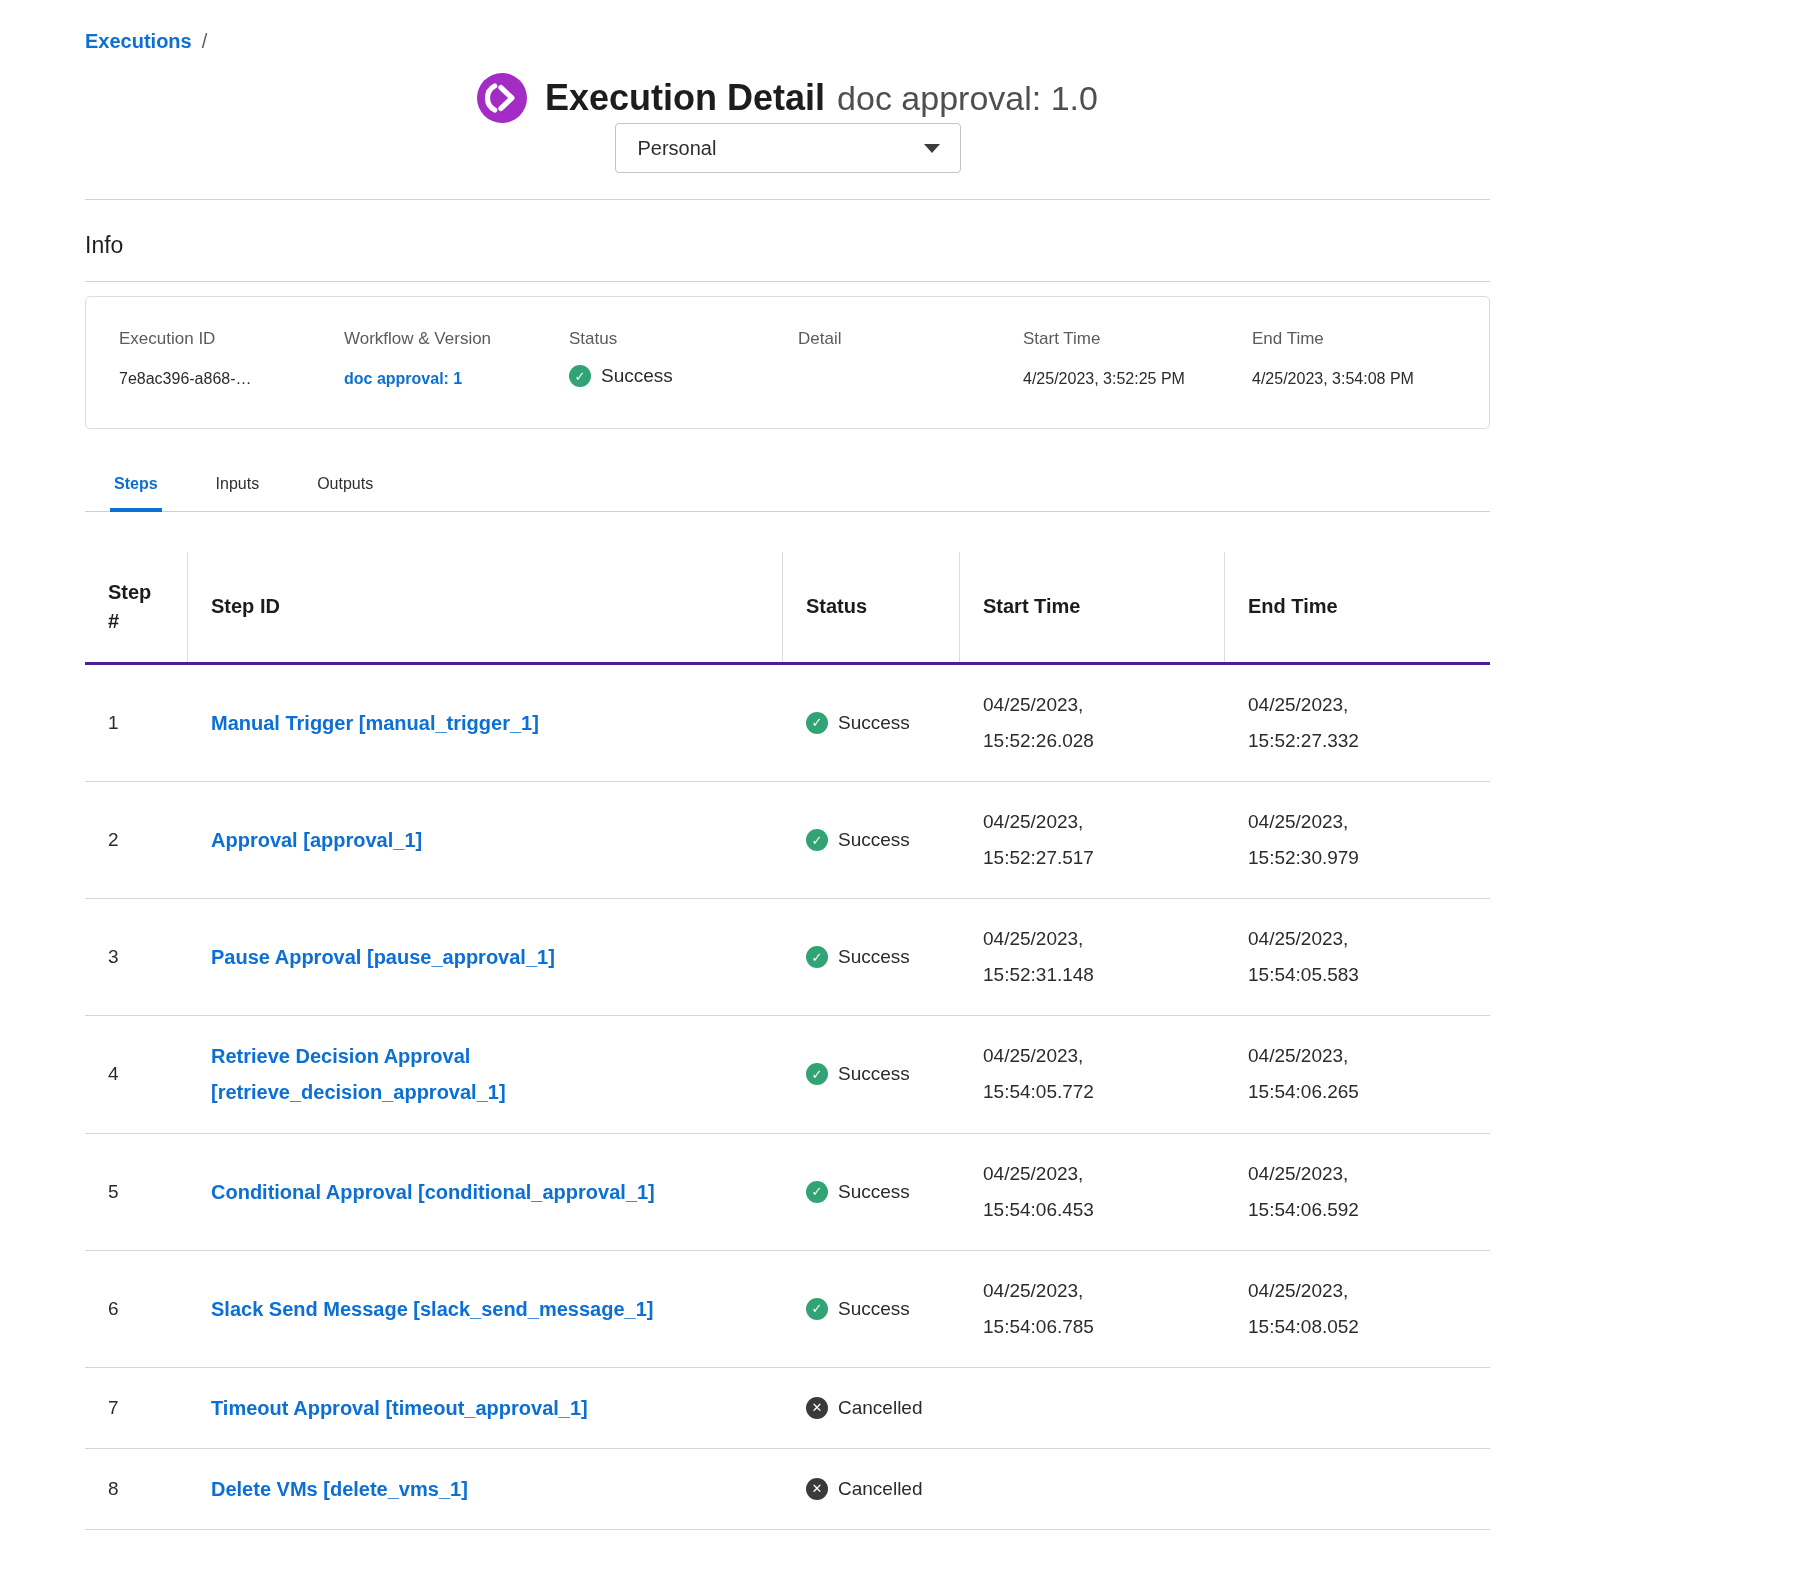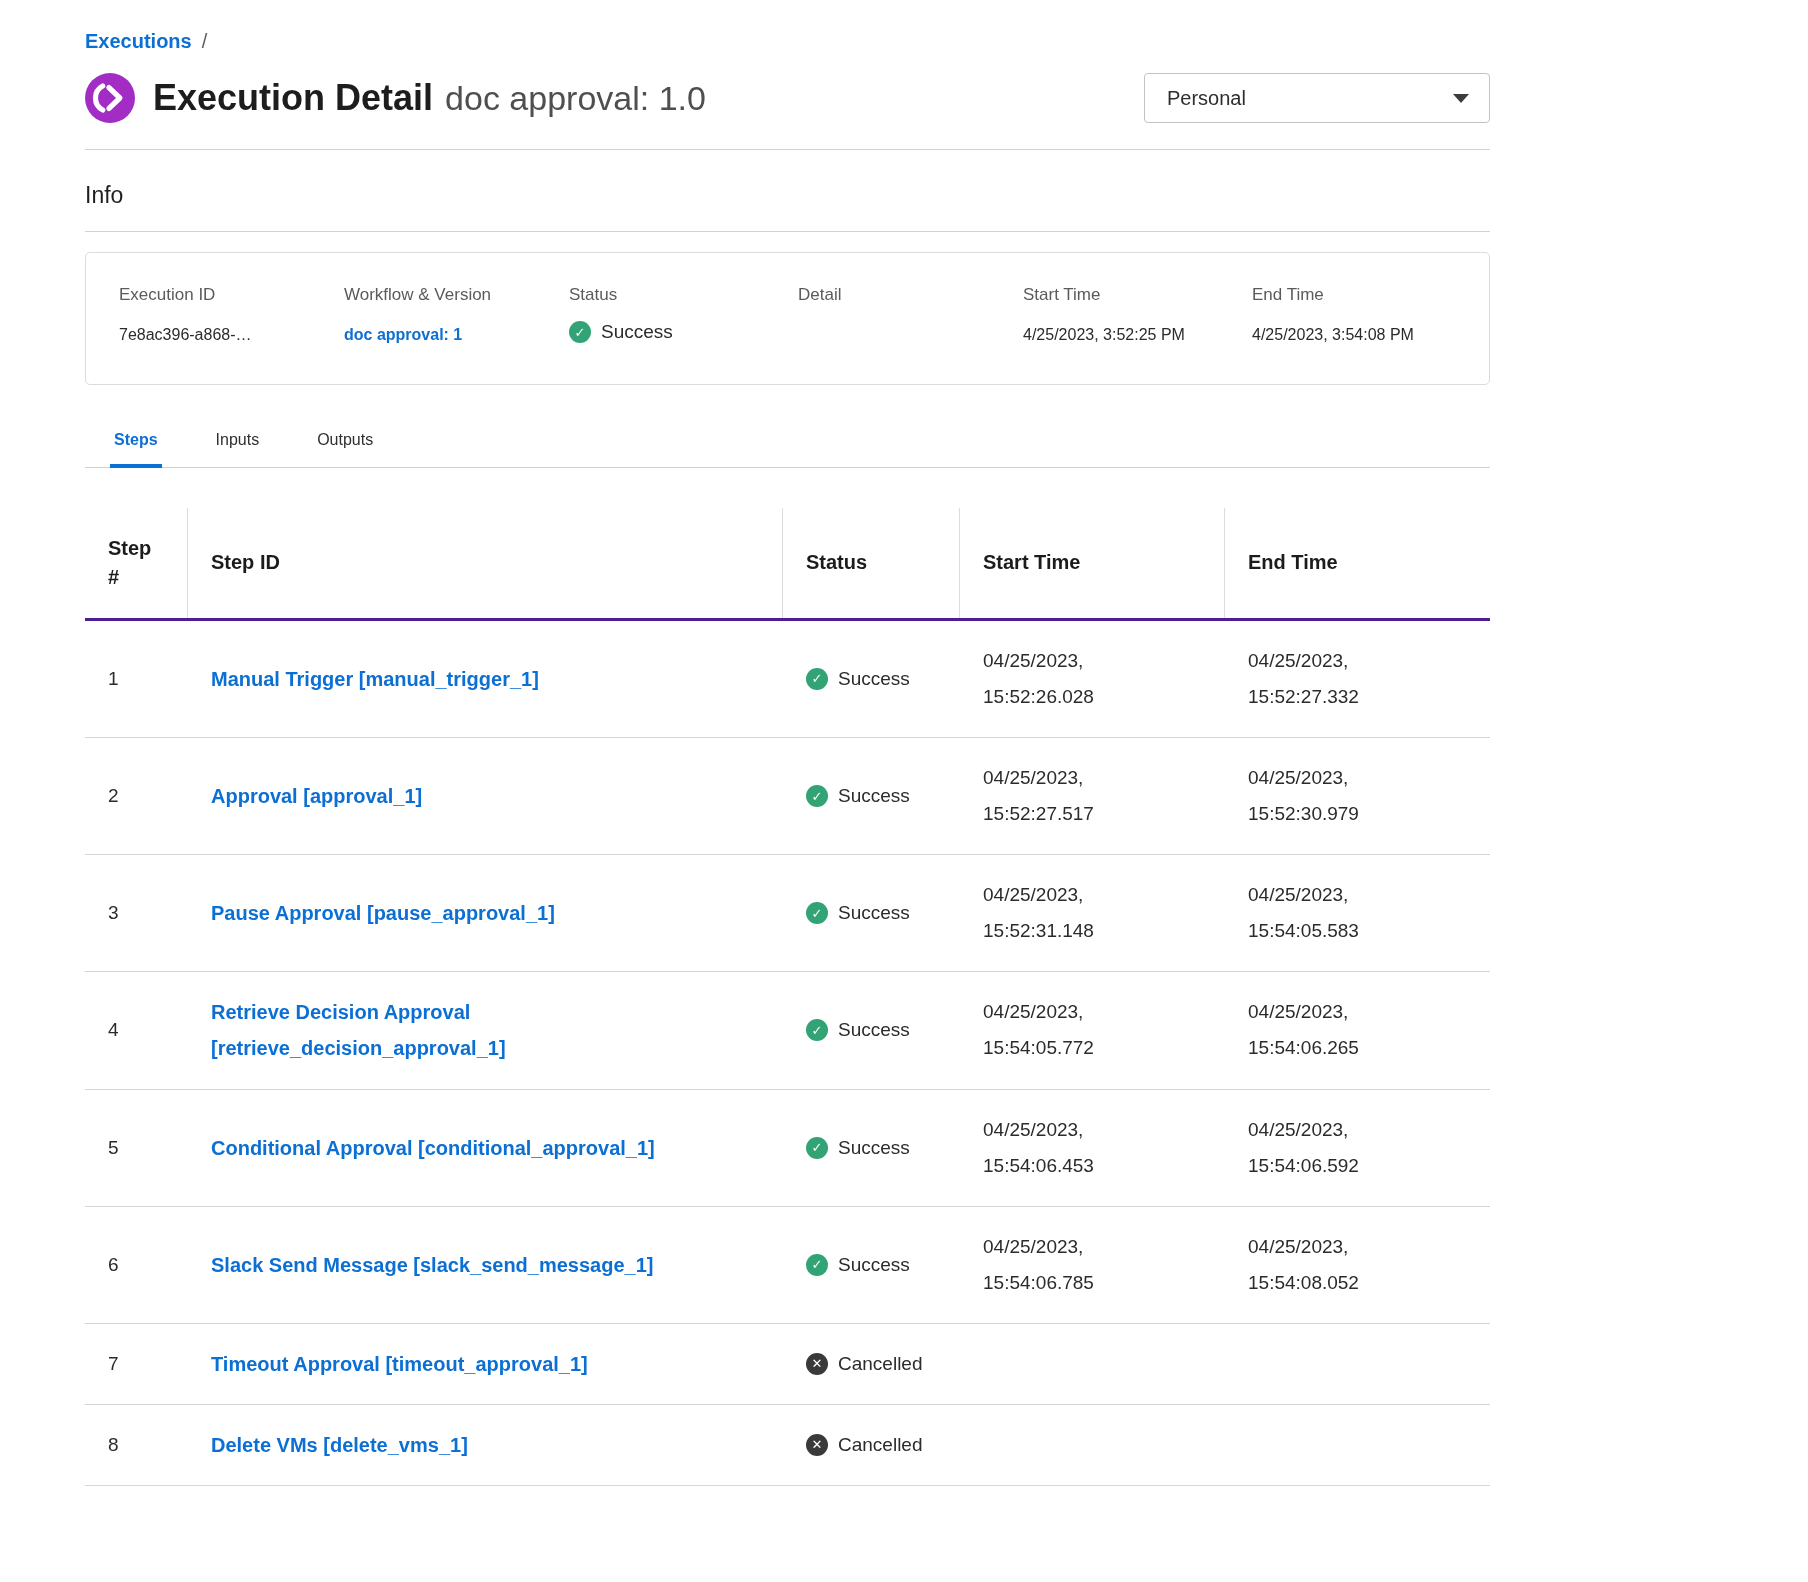--- a/index.html
+++ b/index.html
@@ -11,21 +11,21 @@
     min-height: 1582px;
   }
   .page { width: 1405px; margin-left: 85px; padding-top: 30px; }
 
   
   .breadcrumb { font-size: 20px; display: flex; gap: 10px; align-items: baseline; }
   .breadcrumb a { color: #0b6fd4; text-decoration: none; font-weight: 600; cursor: pointer; }
   .breadcrumb .sep { color: #5f5f5f; font-weight: 400; }
 
   
-  .title-row { display: flex; align-items: flex-start; justify-content: space-between; margin-top: 20px; }
+  .title-row { display: flex; align-items: center; justify-content: space-between; margin-top: 20px; flex-direction: column; }
   .title-left { display: flex; align-items: center; gap: 18px; }
   .brand-icon { width: 50px; height: 50px; flex: 0 0 auto; }
   .page-title { font-size: 36px; font-weight: 700; color: #1d1d1d; }
   .page-subtitle { font-size: 34px; font-weight: 400; color: #4f4f4f; margin-left: 12px; }
 
   .scope-select {
     width: 346px; height: 50px; border: 1px solid #c3c3c3; border-radius: 4px;
     display: flex; align-items: center; justify-content: space-between;
     padding: 0 20px 0 22px; font-size: 20px; color: #2e2e2e; cursor: pointer; background: #fff;
   }
@@ -34,21 +34,21 @@
     border-top: 9px solid #3c3c3c;
   }
 
   .hr { border: none; border-top: 1px solid #d2d2d2; margin-top: 26px; }
 
   
   .info-title { font-size: 23px; color: #1f1f1f; font-weight: 400; margin-top: 32px; }
   .info-hr { border: none; border-top: 1px solid #d2d2d2; margin-top: 22px; }
 
   .info-card {
-    margin-top: 20px; border: 1px solid #dcdcdc; border-radius: 5px;
+    margin-top: 14px; border: 1px solid #dcdcdc; border-radius: 5px;
     padding: 32px 8px 34px 33px;
     display: grid; grid-template-columns: 225px 225px 229px 225px 229px 1fr;
   }
   .info-field .label { font-size: 17px; color: #5b5b5b; }
   .info-field .value { font-size: 16px; color: #2b2b2b; margin-top: 16px; line-height: 1.8; }
   .info-field .value.wrap { max-width: 190px; }
   .info-field .value a { color: #0b6fd4; text-decoration: none; font-weight: 600; cursor: pointer; }
   .status-inline { display: flex; align-items: center; gap: 10px; margin-top: 16px; font-size: 19px; color: #2b2b2b; }
 
   

